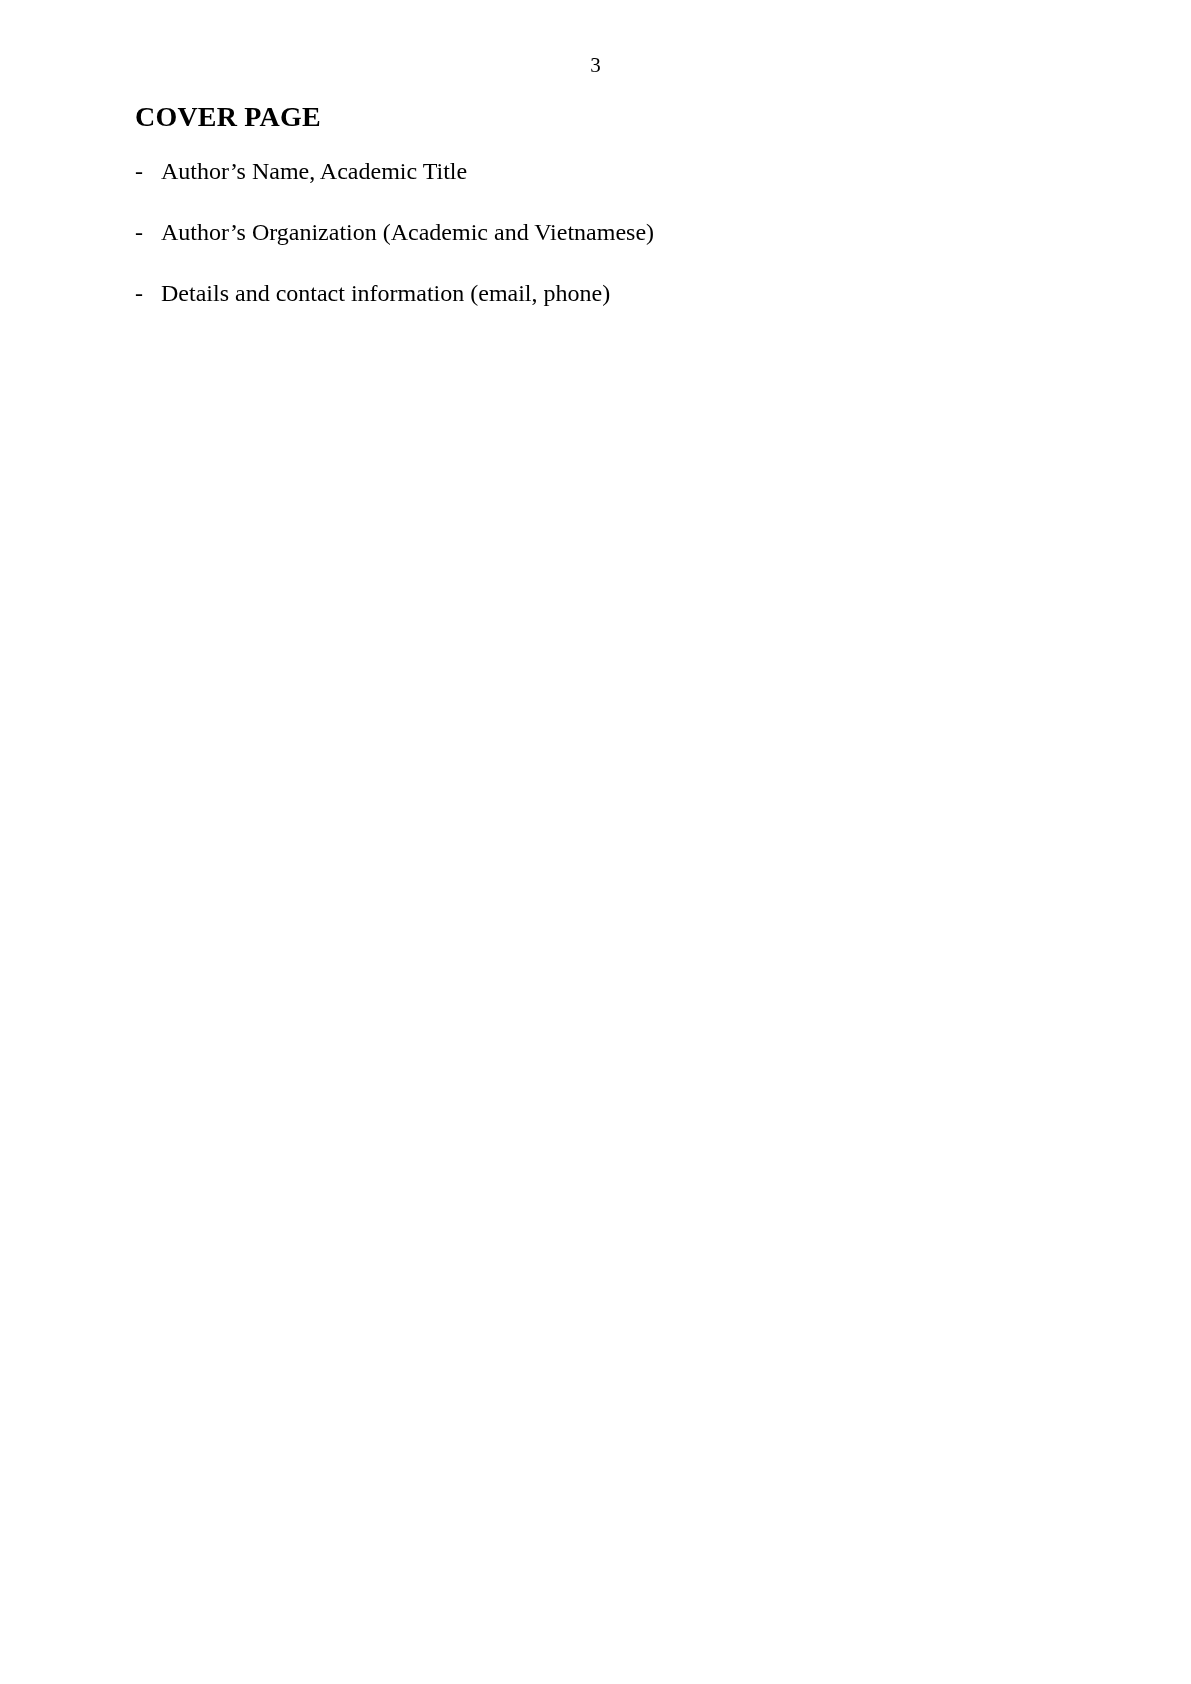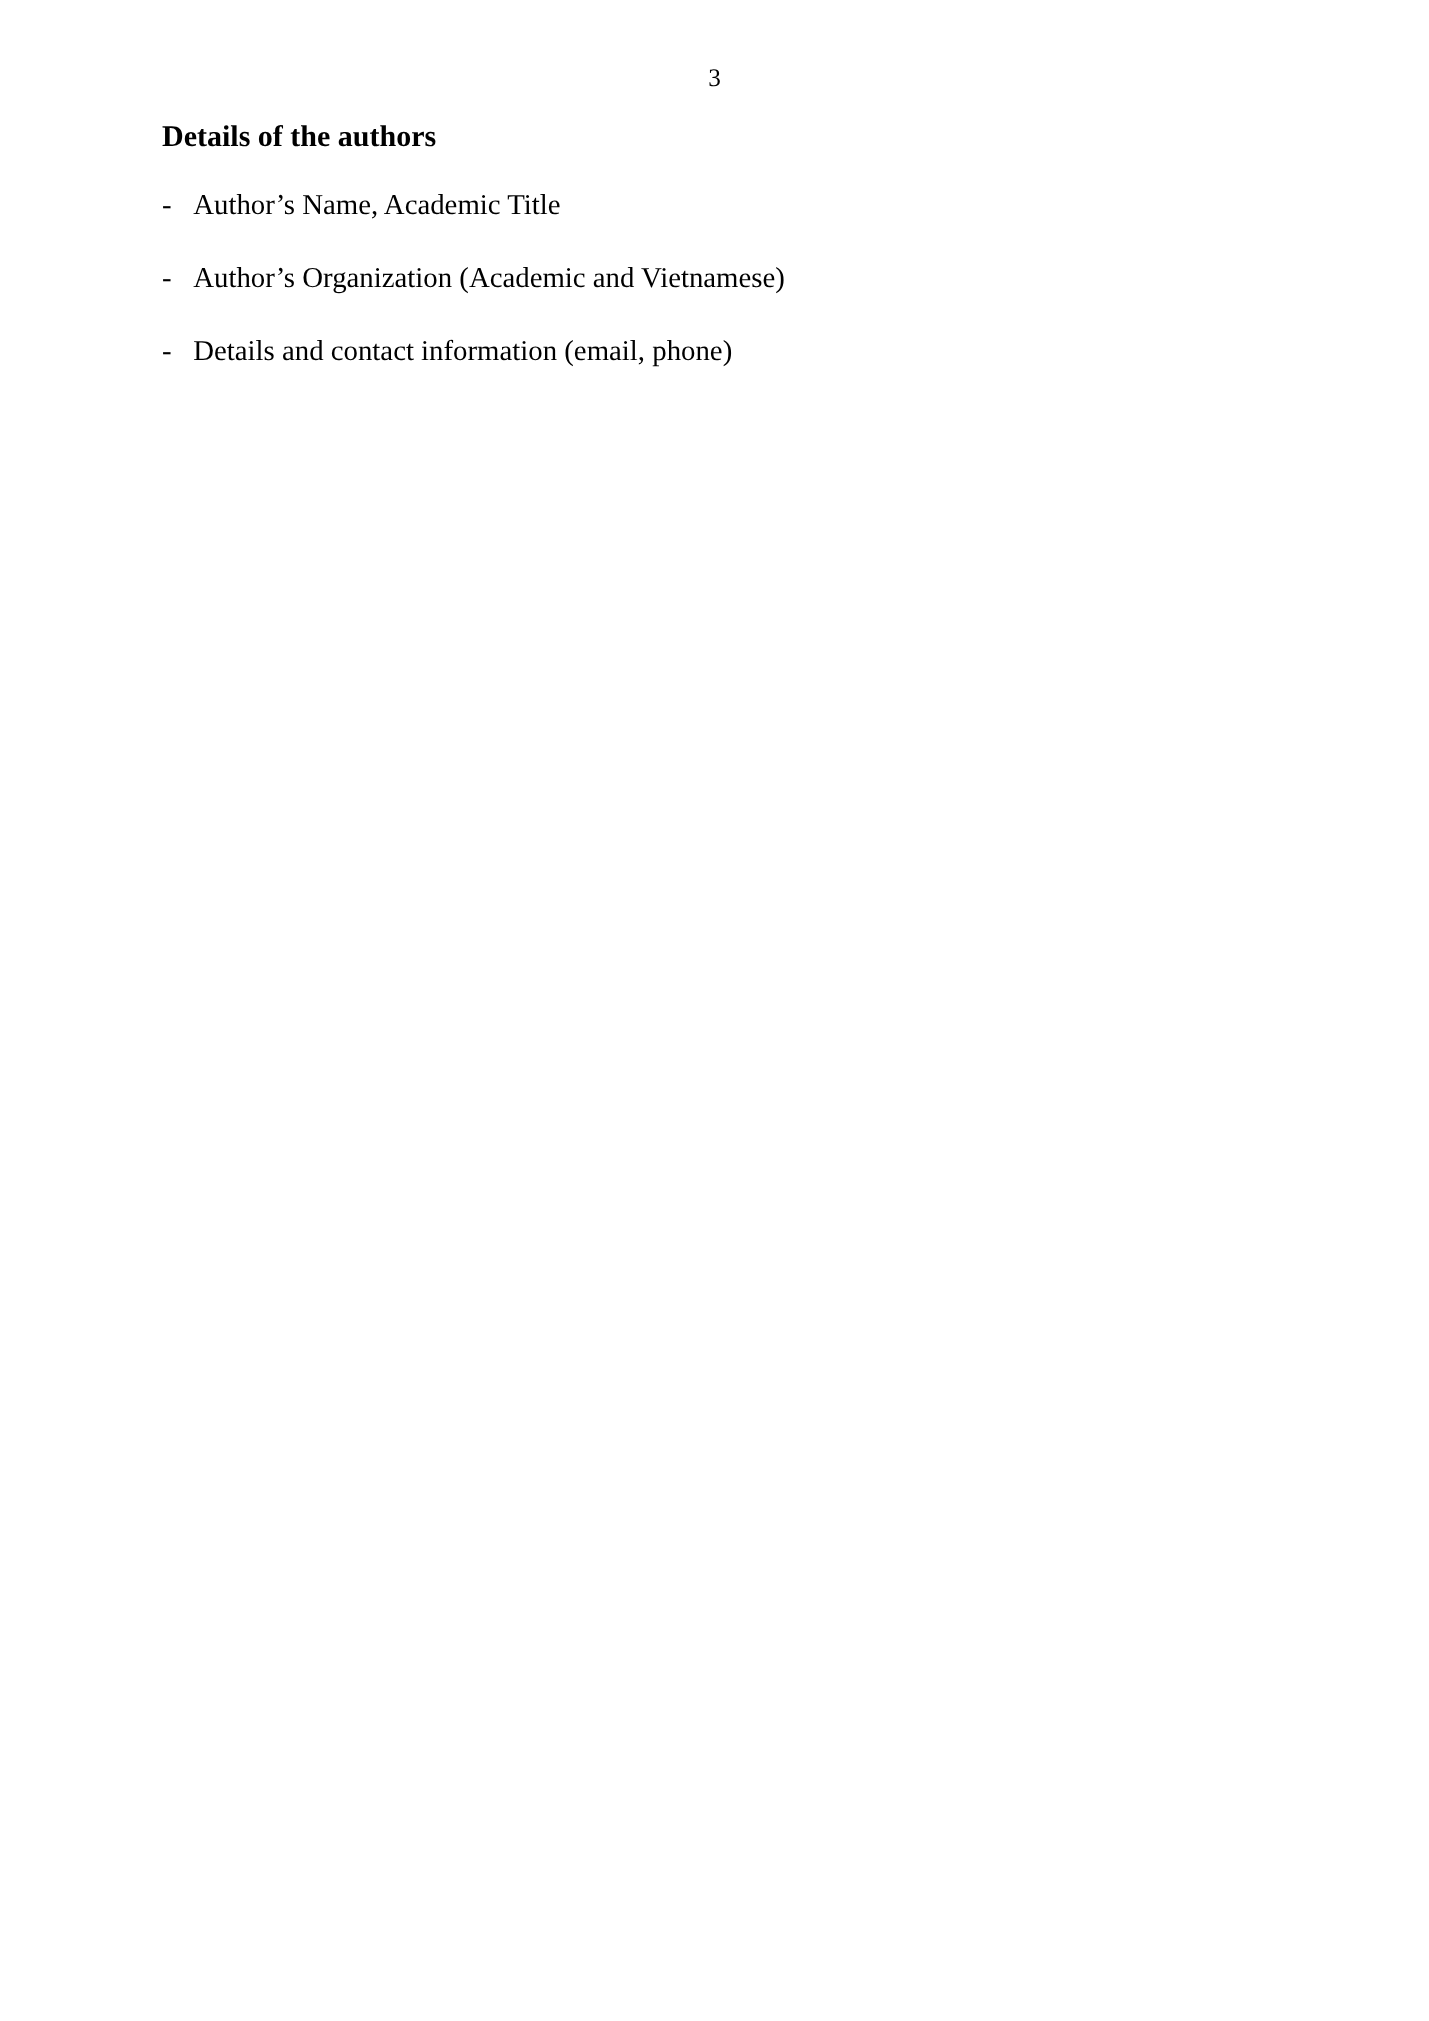--- a/index.html
+++ b/index.html
@@ -73,22 +73,22 @@
 </style>
 </head>
 <body>
 
 <div class="page">
 
   <div class="page-number">3</div>
 
   <div class="content">
 
+    <h1 class="doc-title">COVER PAGE</h1>
 
-    <h2 class="section-heading">Details of the authors</h2>
 
     <ul class="bullet-list">
       <li class="bullet-item">
         <span class="bullet-mark">-</span>
         <span class="bullet-text">Author’s Name, Academic Title</span>
       </li>
       <li class="bullet-item">
         <span class="bullet-mark">-</span>
         <span class="bullet-text">Author’s Organization (Academic and Vietnamese)</span>
       </li>

